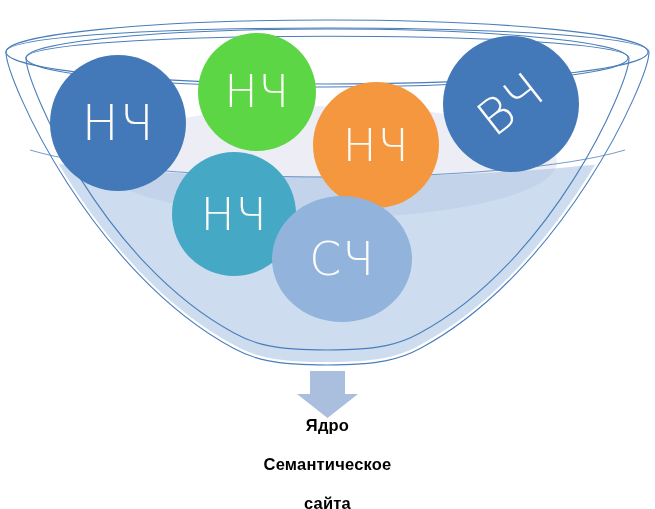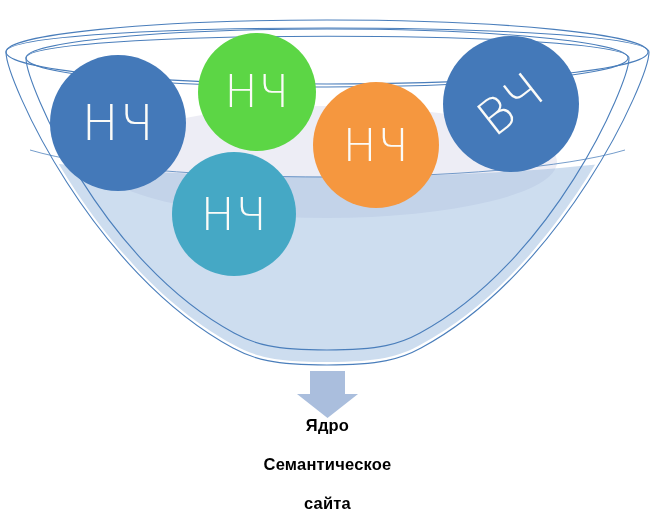--- a/index.html
+++ b/index.html
@@ -138,20 +138,23 @@
   </div>
 
   <div class="bubble" id="bubble-nch-3">
     <span class="bubble-label">НЧ</span>
   </div>
 
   <div class="bubble" id="bubble-nch-4">
     <span class="bubble-label">НЧ</span>
   </div>
 
+  <div class="bubble" id="bubble-sch">
+    <span class="bubble-label">СЧ</span>
+  </div>
 
   <div class="caption-block">
     <span class="caption-line">Ядро</span>
     <span class="caption-line">Семантическое</span>
     <span class="caption-line">сайта</span>
   </div>
 
 </div>
 
 </body></html>

